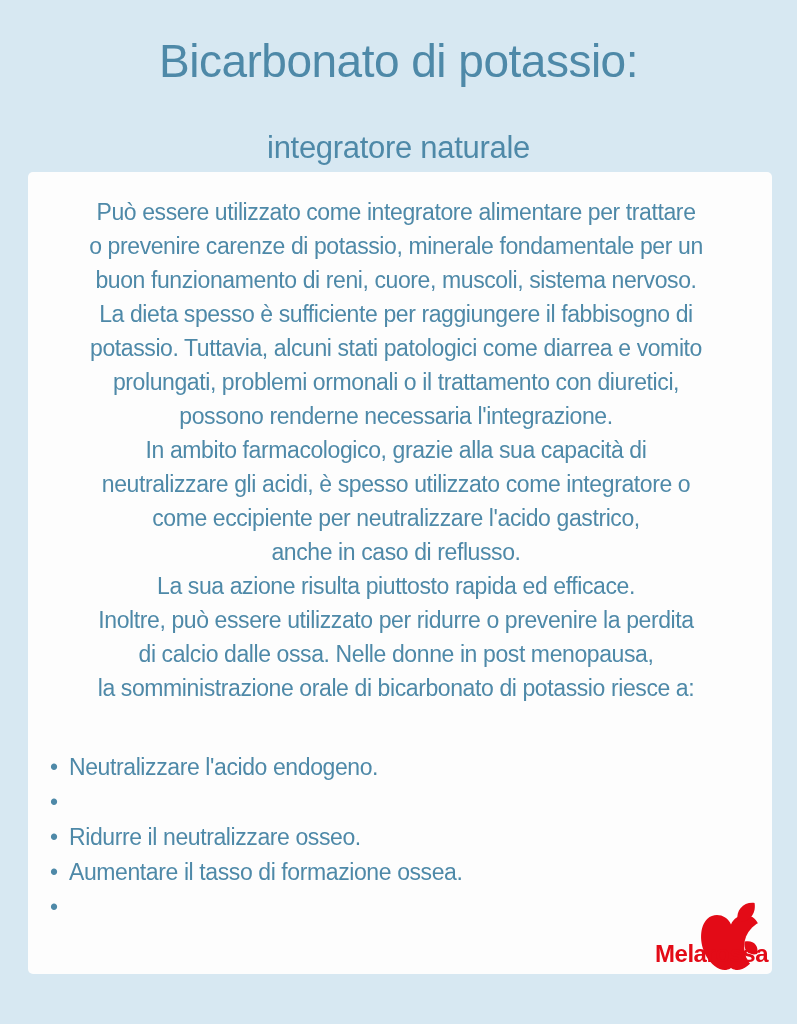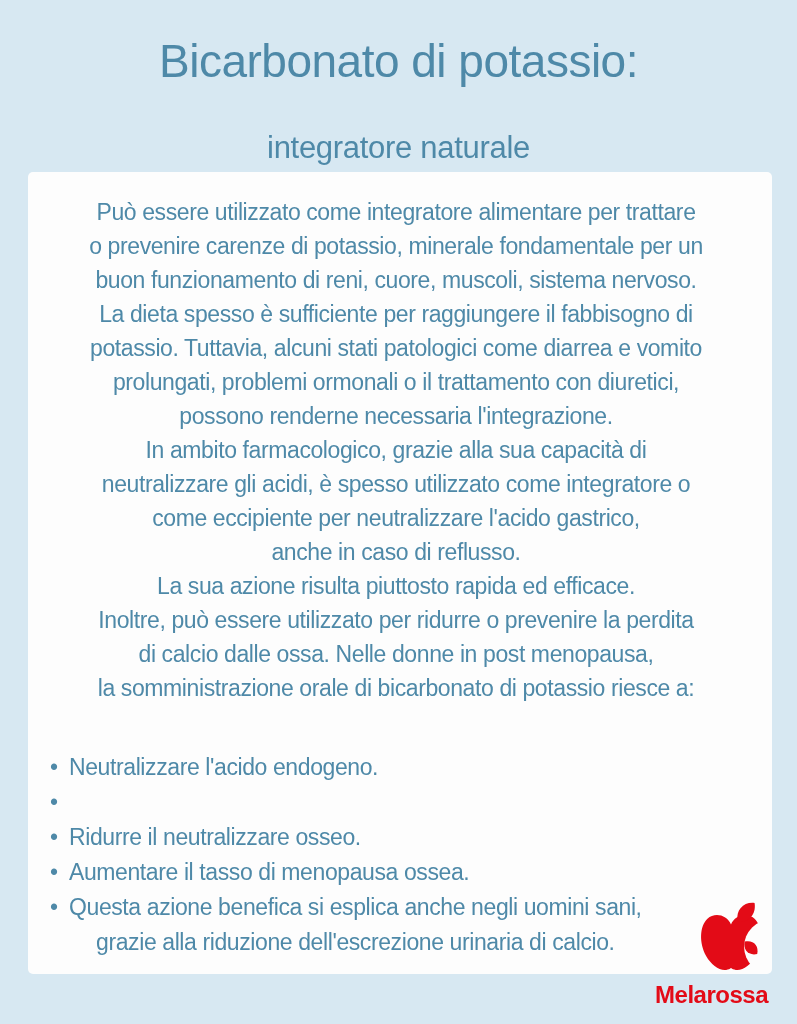--- a/index.html
+++ b/index.html
@@ -58,21 +58,21 @@
     white-space: pre-line;
     text-align: center;
   }
   .apple {
     position: absolute;
     right: 7px; bottom: 1px;
     width: 68px; height: 72px;
   }
   .brand {
     position: absolute;
-    top: 981px; right: 29px;
+    top: 940px; right: 29px;
     font-size: 24px;
     font-weight: bold;
     letter-spacing: -0.5px;
     color: #e30b17;
   }
 </style>
 </head>
 <body>
 
 <div>
@@ -105,26 +105,24 @@
       </div>
       <div class="bullet-item">
         <span class="bullet-dot">•</span>
       </div>
       <div class="bullet-item">
         <span class="bullet-dot">•</span>
         <span class="bullet-text">Ridurre il neutralizzare osseo.</span>
       </div>
       <div class="bullet-item">
         <span class="bullet-dot">•</span>
-        <span class="bullet-text">Aumentare il tasso di menopausa ossea.</span>
+        <span class="bullet-text">Aumentare il tasso di formazione ossea.</span>
       </div>
       <div class="bullet-item">
         <span class="bullet-dot">•</span>
-        <span class="bullet-text">Questa azione benefica si esplica anche negli uomini sani,
-grazie alla riduzione dell'escrezione urinaria di calcio.</span>
       </div>
     </div>
 
     <svg class="apple" viewBox="0 0 100 110" xmlns="http://www.w3.org/2000/svg" aria-hidden="true">
 
       <path fill="#e30b17" d="M50 36
         C 44 21, 25 17, 14 27
         C 2 38, 1 64, 12 84
         C 21 100, 37 110, 49 103
         L 50 102 L 51 103

